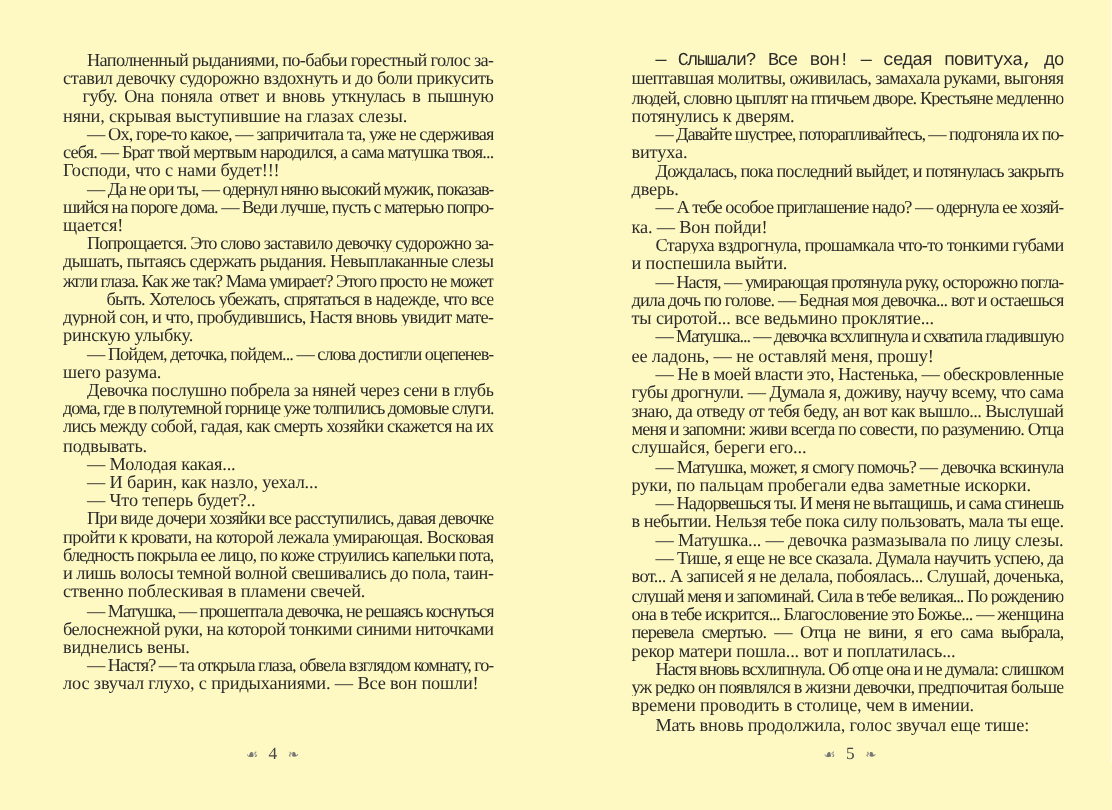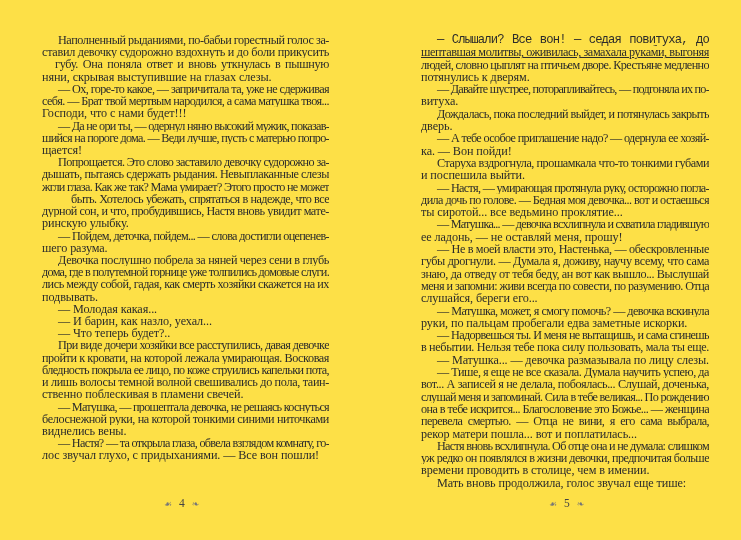--- a/index.html
+++ b/index.html
@@ -12,21 +12,21 @@
       height: 540px;
       position: relative;
       overflow: hidden;
       font-family: "Liberation Serif", "DejaVu Serif", serif;
       color: #2b2b2b;
     }
     .spread {
       position: absolute;
       left: 0; top: 0;
       width: 741px; height: 540px;
-      background: #fde047;
+      background: #fef9c3;
     }
     .page {
       position: absolute;
       top: 0;
       height: 540px;
     }
     .page.left { left: 0; width: 370px; }
     .page.right { left: 370px; width: 371px; }
     .text-block {
       position: absolute;
@@ -107,21 +107,21 @@
         <div class="line end">лос звучал глухо, с придыханиями. — Все вон пошли!</div>
       </div>
     <div class="folio">
       <span class="orn">☙</span><span class="num">4</span><span class="orn">❧</span>
     </div>
   </div>
 
   <div class="page right">
     <div class="text-block">
         <div class="line indent" style="letter-spacing: -0.826004px; white-space: normal; overflow: hidden; font-family: Liberation Mono, monospace;">— Слышали? Все вон! — седая повитуха, до этого беззвучно</div>
-        <div class="line" style="letter-spacing: -0.403819px; white-space: normal; overflow: hidden; text-decoration: underline;">шептавшая молитвы, оживилась, замахала руками, выгоняя</div>
+        <div class="line" style="letter-spacing: -0.403819px; white-space: normal; overflow: hidden;">шептавшая молитвы, оживилась, замахала руками, выгоняя</div>
         <div class="line" style="letter-spacing: -0.60466px; white-space: normal; overflow: hidden;">людей, словно цыплят на птичьем дворе. Крестьяне медленно</div>
         <div class="line end">потянулись к дверям.</div>
         <div class="line indent" style="letter-spacing: -0.744318px; white-space: normal; overflow: hidden;">— Давайте шустрее, поторапливайтесь, — подгоняла их по-</div>
         <div class="line end">витуха.</div>
         <div class="line indent" style="letter-spacing: -0.562095px; white-space: normal; overflow: hidden;">Дождалась, пока последний выйдет, и потянулась закрыть</div>
         <div class="line end">дверь.</div>
         <div class="line indent" style="letter-spacing: -0.648032px; white-space: normal; overflow: hidden;">— А тебе особое приглашение надо? — одернула ее хозяй-</div>
         <div class="line end">ка. — Вон пойди!</div>
         <div class="line indent" style="letter-spacing: -0.45607px; white-space: normal; overflow: hidden;">Старуха вздрогнула, прошамкала что-то тонкими губами</div>
         <div class="line end">и поспешила выйти.</div>

